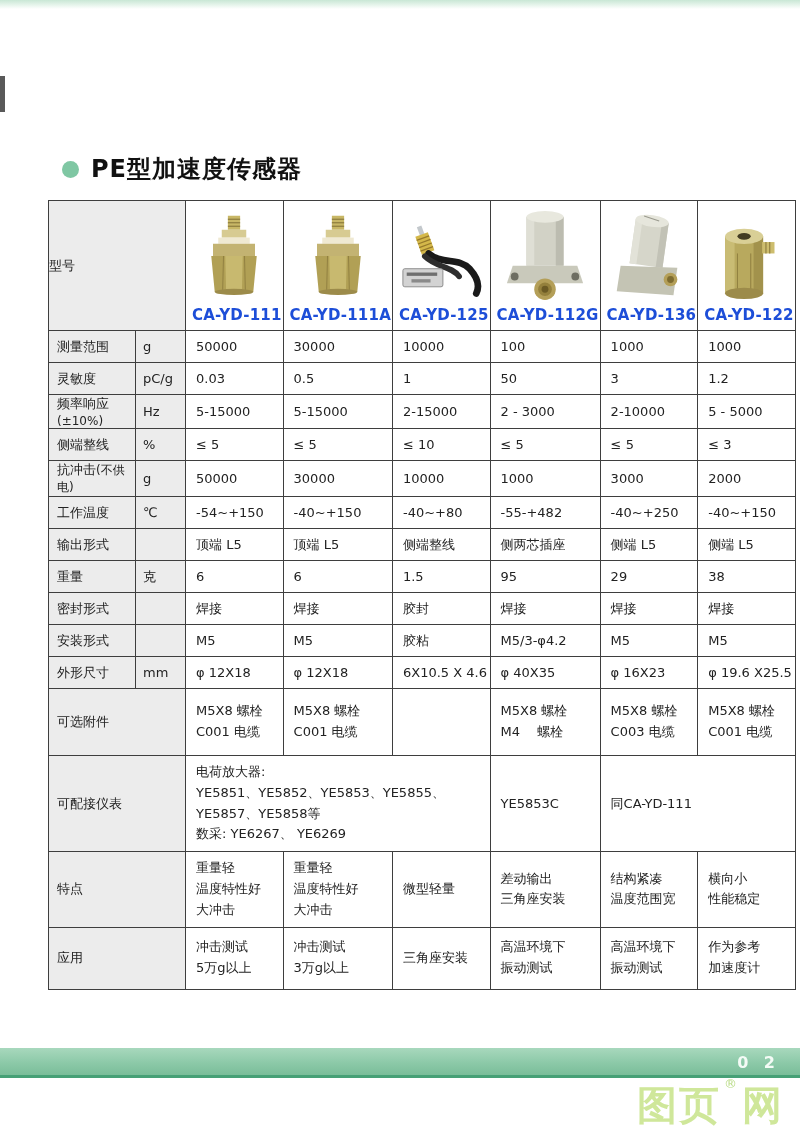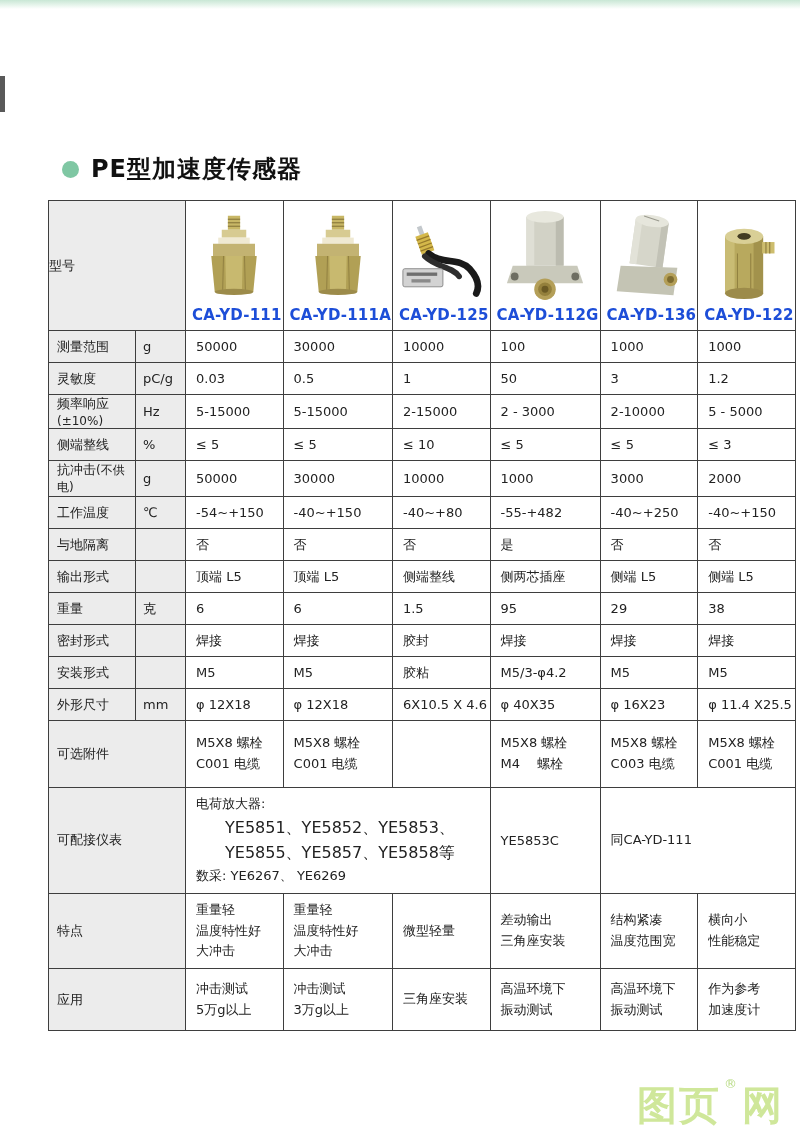--- a/index.html
+++ b/index.html
@@ -27,21 +27,21 @@
   td.photo-cell { background:#ffffff; vertical-align:bottom; padding:2px 1px 3px 1px; }
   .photo { height:98px; display:flex; align-items:flex-end; justify-content:center; }
   .model-name { font-size:15px; font-weight:600; color:#1d4ed8; text-align:left;
                 padding:3px 0 1px 5px; letter-spacing:0.2px; white-space:nowrap; }
   td.lines { padding:6px 4px 6px 10px; }
   td.lines span { display:block; line-height:1.6; }
   tr.acc-row { height:67px; }
   tr.inst-row { height:63px; }
   tr.feat-row { height:70px; }
   tr.app-row { height:62px; }
-  .inst-small { font-size:16px;margin-left:29px; }
+  .inst-small { font-size:13px; }
 
   .footer-bar { position:absolute; left:0; top:1048px; width:800px; height:30px;
                 background:linear-gradient(180deg,#a8d8bd 0%,#8cc9a8 55%,#7abd99 100%);
                 border-bottom:3px solid #46a076; }
   .page-number { position:absolute; right:20px; top:5px; font-size:16px; font-weight:600;
                  color:#f4fbf6; letter-spacing:5px; }
   .watermark { position:absolute; right:16px; top:1078px; display:flex; align-items:flex-start;
                color:#cfe79a; font-weight:bold; font-size:40px; letter-spacing:2px; }
   .watermark .reg { font-size:13px; font-weight:normal; color:#b9dc86; position:relative;
                     top:-2px; margin:0 3px; }
@@ -256,30 +256,20 @@
           <td class="lab"><span>工作温度</span><span class="sm"></span></td>
           <td class="unit">℃</td>
           <td class="val">-54~+150</td>
           <td class="val">-40~+150</td>
           <td class="val">-40~+80</td>
           <td class="val">-55-+482</td>
           <td class="val">-40~+250</td>
           <td class="val">-40~+150</td>
         </tr>
         <tr class="spec-row">
-          <td class="lab"><span>与地隔离</span><span class="sm"></span></td>
-          <td class="unit"></td>
-          <td class="val">否</td>
-          <td class="val">否</td>
-          <td class="val">否</td>
-          <td class="val">是</td>
-          <td class="val">否</td>
-          <td class="val">否</td>
-        </tr>
-        <tr class="spec-row">
           <td class="lab"><span>输出形式</span><span class="sm"></span></td>
           <td class="unit"></td>
           <td class="val">顶端 L5</td>
           <td class="val">顶端 L5</td>
           <td class="val">侧端整线</td>
           <td class="val">侧两芯插座</td>
           <td class="val">侧端 L5</td>
           <td class="val">侧端 L5</td>
         </tr>
         <tr class="spec-row">
@@ -313,21 +303,21 @@
           <td class="val">M5</td>
         </tr>
         <tr class="spec-row">
           <td class="lab"><span>外形尺寸</span><span class="sm"></span></td>
           <td class="unit">mm</td>
           <td class="val">φ 12X18</td>
           <td class="val">φ 12X18</td>
           <td class="val">6X10.5 X 4.6</td>
           <td class="val">φ 40X35</td>
           <td class="val">φ 16X23</td>
-          <td class="val">φ 11.4 X25.5</td>
+          <td class="val">φ 19.6 X25.5</td>
         </tr>
       </tbody>
 
     <tbody>
       <tr class="acc-row">
         <td colspan="2" class="lab">可选附件</td>
         <td class="val lines">
           <span>M5X8 螺栓</span>
           <span>C001 电缆</span>
         </td>
@@ -412,20 +402,23 @@
           <span>振动测试</span>
         </td>
         <td class="val lines">
           <span>作为参考</span>
           <span>加速度计</span>
         </td>
       </tr>
     </tbody>
   </table>
 
+  <div class="footer-bar">
+    <div class="page-number">0 2</div>
+  </div>
 
   <div class="watermark">
     <span>图页</span>
     <span class="reg">®</span>
     <span>网</span>
   </div>
 
 </div>
 
 </body></html>

